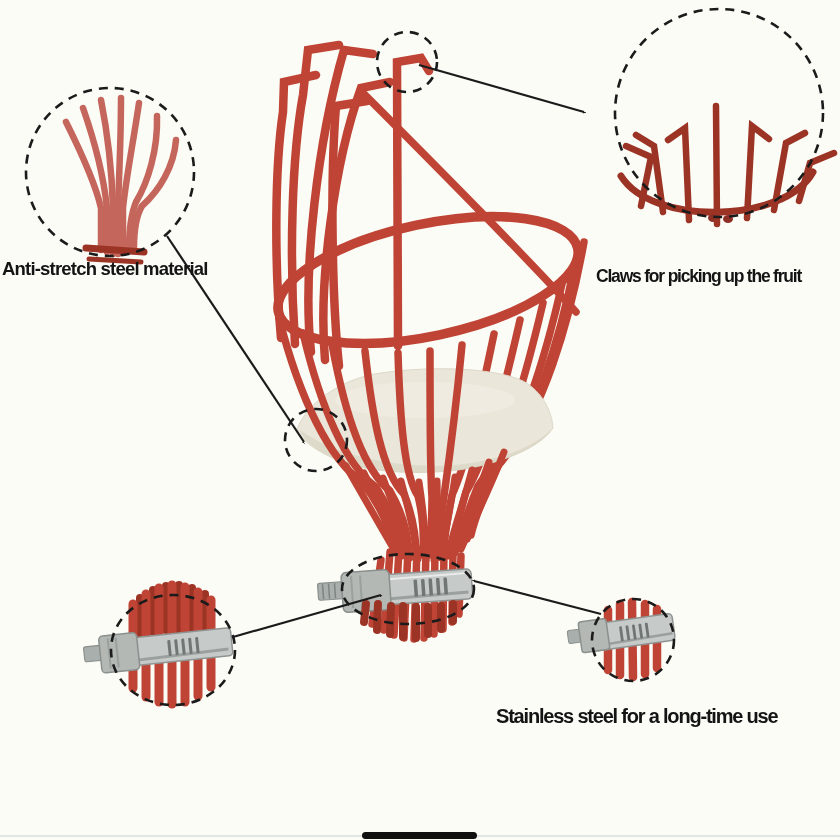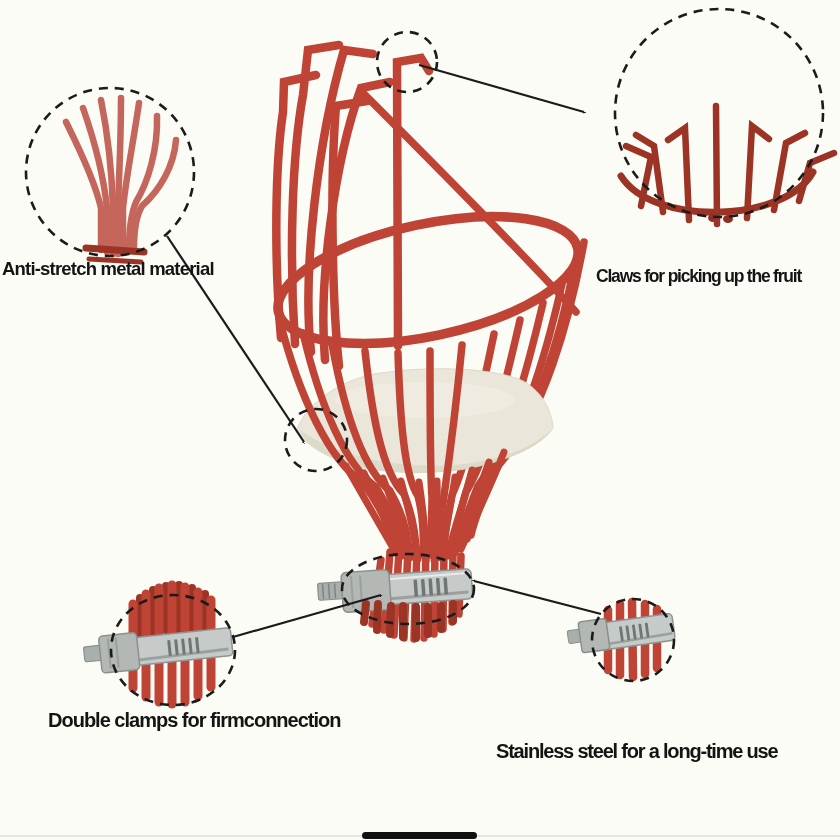--- a/index.html
+++ b/index.html
@@ -10,21 +10,21 @@
   }
   .stage{position:absolute;left:0;top:0;width:840px;height:840px;}
   svg{position:absolute;left:0;top:0;}
   .callout-label{
     position:absolute;white-space:nowrap;
     font-weight:700;color:#141414;
   }
   .lbl-anti{left:2px;top:258px;font-size:18.5px;letter-spacing:-0.8px;}
   .lbl-claws{left:596px;top:232px;font-size:17.5px;letter-spacing:-1.2px;margin-top:34px;}
   .lbl-double{left:48px;top:709px;font-size:20px;letter-spacing:-1px;}
-  .lbl-stainless{left:496px;top:740px;font-size:20px;letter-spacing:-1.2px;}
+  .lbl-stainless{left:496px;top:705px;font-size:20px;letter-spacing:-1.2px;}
   .bottom-hairline{position:absolute;left:0;top:835px;width:840px;height:2px;background:#e2e7e3;}
   .home-indicator{position:absolute;left:362px;top:832px;width:115px;height:7px;border-radius:4px;background:#101010;}
   .wire{stroke:var(--wire-red,#bf4435);fill:none;stroke-linecap:round;}
   .wire-dk{stroke:var(--wire-red-dark,#9c3426);fill:none;stroke-linecap:round;}
   .fan{stroke:var(--wire-red-light,#c4665c);fill:none;stroke-linecap:round;}
   .dash{stroke:var(--annotation,#1b1b1b);stroke-width:2.6;fill:none;stroke-dasharray:9 7;}
   .aline{stroke:var(--annotation,#1b1b1b);stroke-width:2.2;fill:none;}
 </style>
 </head>
 <body>
@@ -229,21 +229,20 @@
   </g>
 
   <g>
     <path class="aline" d="M 419,65 L 584,112" marker-end="url(#arrow)"></path>
     <path class="aline" d="M 167,236 L 304,442" marker-end="url(#arrow)"></path>
     <path class="aline" d="M 233,637 L 381,595" marker-end="url(#arrow)"></path>
     <path class="aline" d="M 601,614 L 474,581" marker-end="url(#arrow)"></path>
   </g>
 </svg>
 
-<div class="callout-label lbl-anti">Anti-stretch metal material</div>
+<div class="callout-label lbl-anti">Anti-stretch steel material</div>
 <div class="callout-label lbl-claws">Claws for picking up the fruit</div>
-<div class="callout-label lbl-double">Double clamps for firmconnection</div>
 <div class="callout-label lbl-stainless">Stainless steel for a long-time use</div>
 
 <div class="bottom-hairline"></div>
 <div class="home-indicator"></div>
 
 </div>
 
 </body></html>

